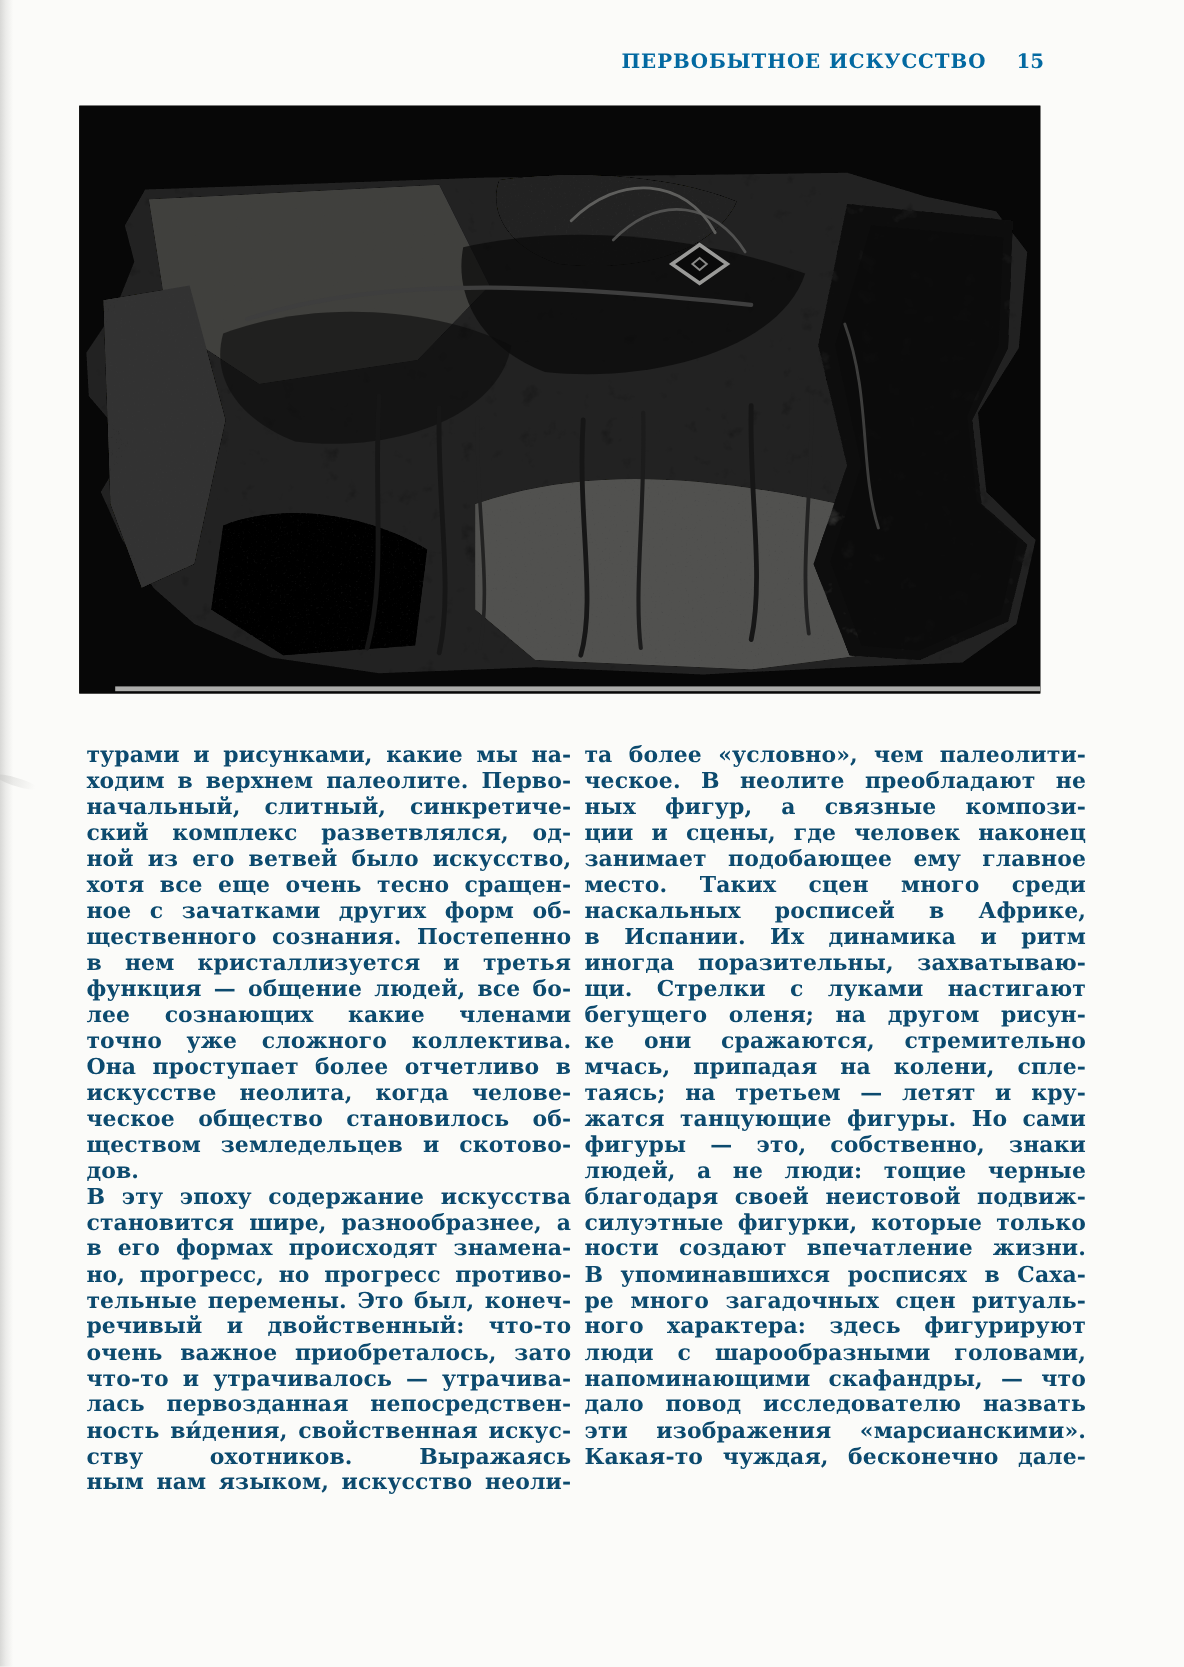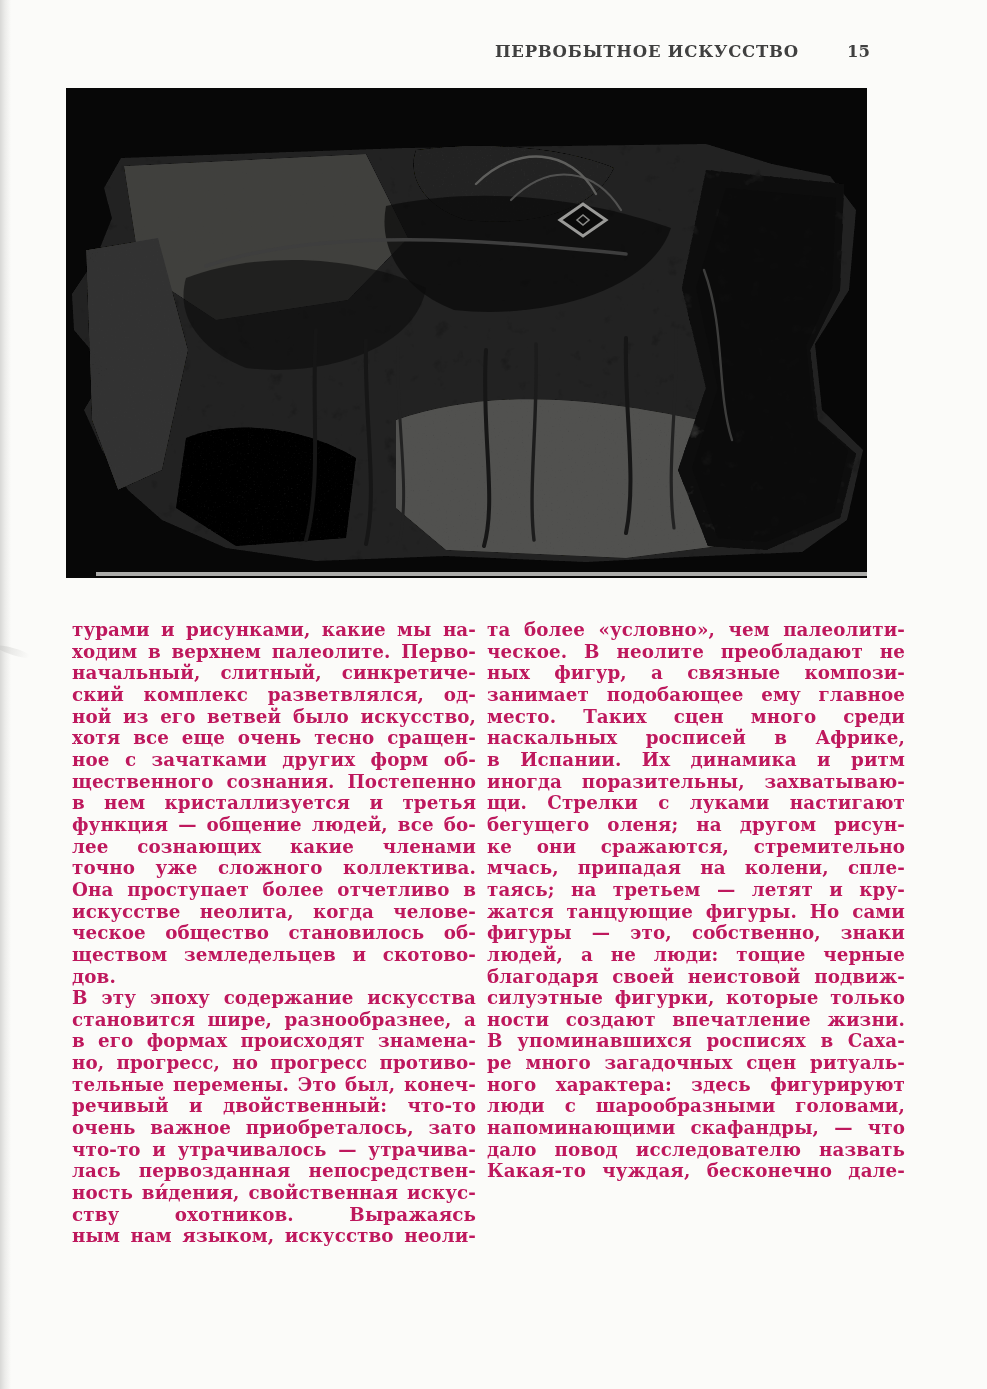--- a/index.html
+++ b/index.html
@@ -14,34 +14,34 @@
     opacity:.85;
   }
   .scan-scratch{
     position:absolute;left:-4px;top:648px;width:34px;height:7px;
     border-radius:60% 40% 50% 50%;
     background:linear-gradient(90deg,#c9c9c7,rgba(251,251,249,0));
     transform:rotate(18deg);opacity:.6;
   }
   .running-head{
     position:absolute;left:66px;top:42px;width:804px;
-    display:flex;justify-content:flex-end;align-items:baseline;gap:48px;
-    font-weight:700;font-size:16.5px;letter-spacing:.8px;color:#404040;text-align:right;
+    display:flex;justify-content:flex-end;align-items:baseline;gap:25px;
+    font-weight:700;font-size:16.5px;letter-spacing:.8px;color:#0369a1;text-align:right;
   }
   .running-head .pagenum{letter-spacing:0;}
   figure.plate{
     position:absolute;left:66px;top:88px;width:801px;height:490px;
     margin:0;background:#060606;
   }
   figure.plate svg{display:block;}
   .columns{
     position:absolute;left:72px;top:619px;width:833px;
     display:flex;gap:11px;
     font-weight:700;font-size:18.3px;line-height:21.66px;
-    color:#be185d;letter-spacing:.1px;
+    color:#0c4a6e;letter-spacing:.1px;
   }
   .col{overflow:hidden;}
   .col-left{width:404px;}
   .col-right{width:418px;}
   .line{
     text-align:justify;height:21.66px;overflow:hidden;
   }
   .line::after{content:"";display:inline-block;width:100%;height:0;}
   .line.no-just{text-align:left;}
   .line.no-just::after{content:none;}
@@ -154,20 +154,21 @@
       <div class="line">что-то и утрачивалось — утрачива-</div>
       <div class="line">лась первозданная непосредствен-</div>
       <div class="line">ность ви́дения, свойственная искус-</div>
       <div class="line">ству охотников. Выражаясь привыч-</div>
       <div class="line">ным нам языком, искусство неоли-</div>
     </div>
   <div class="col col-right">
       <div class="line">та более «условно», чем палеолити-</div>
       <div class="line">ческое. В неолите преобладают не</div>
       <div class="line">ных фигур, а связные компози-</div>
+      <div class="line">ции и сцены, где человек наконец</div>
       <div class="line">занимает подобающее ему главное</div>
       <div class="line">место. Таких сцен много среди</div>
       <div class="line">наскальных росписей в Африке,</div>
       <div class="line">в Испании. Их динамика и ритм</div>
       <div class="line">иногда поразительны, захватываю-</div>
       <div class="line">щи. Стрелки с луками настигают</div>
       <div class="line">бегущего оленя; на другом рисун-</div>
       <div class="line">ке они сражаются, стремительно</div>
       <div class="line">мчась, припадая на колени, спле-</div>
       <div class="line">таясь; на третьем — летят и кру-</div>
@@ -176,15 +177,16 @@
       <div class="line">людей, а не люди: тощие черные</div>
       <div class="line">благодаря своей неистовой подвиж-</div>
       <div class="line">силуэтные фигурки, которые только</div>
       <div class="line">ности создают впечатление жизни.</div>
       <div class="line">В упоминавшихся росписях в Саха-</div>
       <div class="line">ре много загадочных сцен ритуаль-</div>
       <div class="line">ного характера: здесь фигурируют</div>
       <div class="line">люди с шарообразными головами,</div>
       <div class="line">напоминающими скафандры, — что</div>
       <div class="line">дало повод исследователю назвать</div>
+      <div class="line">эти изображения «марсианскими».</div>
       <div class="line">Какая-то чуждая, бесконечно дале-</div>
     </div>
 </div>
 
 </body></html>

